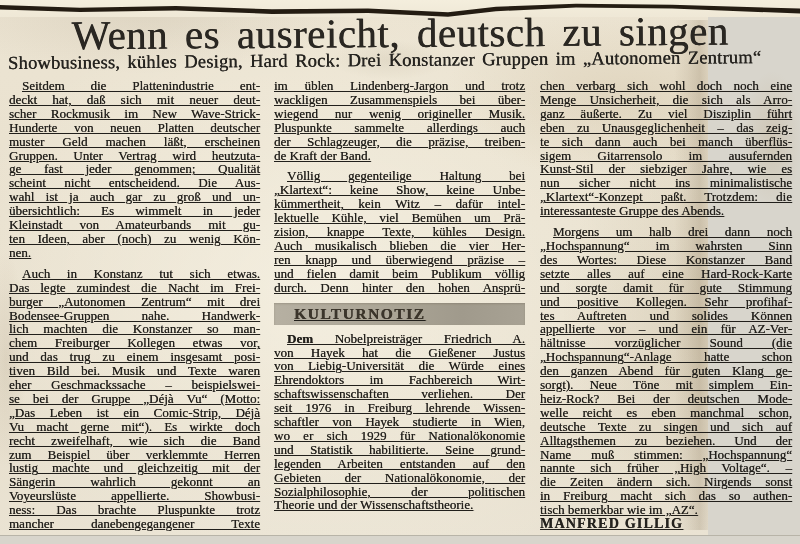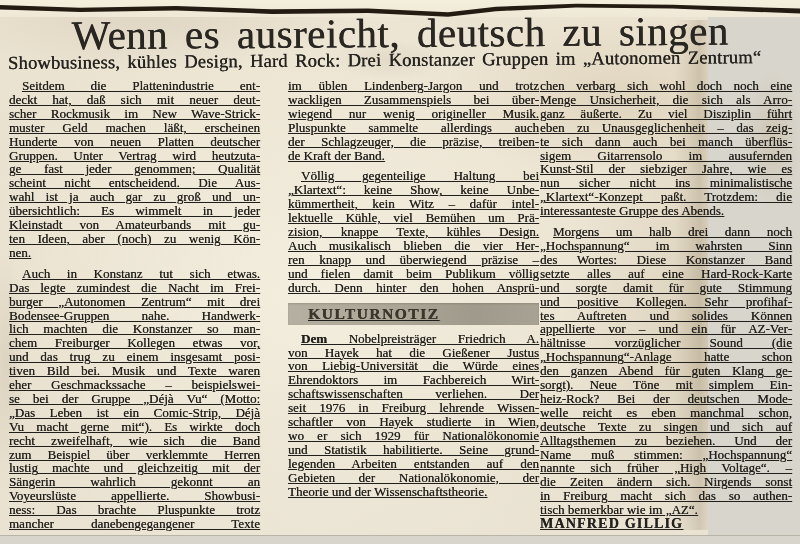--- a/index.html
+++ b/index.html
@@ -54,21 +54,21 @@
     word-spacing:2.5px;letter-spacing:0.2px;
     text-shadow:0.35px 0 0 #262420;
     transform:rotate(-0.45deg);transform-origin:left bottom;
   }
   .col{
     position:absolute;top:79px;font-size:13px;line-height:13.9px;color:var(--ink);
     text-shadow:0.25px 0 0 rgba(33,31,27,.85);
     text-decoration:underline;
   }
   .col.c1{left:9px;width:251px;}
-  .col.c2{left:288px;width:251px;}
+  .col.c2{left:274px;width:251px;}
   .col.c3{left:540px;width:252px;}
   .para.gap{margin-top:7px;}
   .line{text-align:justify;text-align-last:justify;white-space:normal;}
   .line.end{text-align-last:left;}
   .line.ind{text-indent:13px;}
   .notice{
     margin:8px 0 7px 0;height:22px;
     background:linear-gradient(90deg,#b6b0a2 0%,#aba596 45%,#a09a8c 75%,#a8a294 100%);
     box-shadow:0 1px 2px rgba(90,80,60,.25) inset;
     display:flex;align-items:center;
@@ -94,22 +94,22 @@
   <div class="stain s3"></div>
 
   <h1 class="headline" style="margin:0;font-weight:normal;">Wenn es ausreicht, deutsch zu singen</h1>
   <h2 class="subheadline" style="margin:0;font-weight:normal;">Showbusiness, kühles Design, Hard Rock: Drei Konstanzer Gruppen im „Autonomen Zentrum“</h2>
 
   <div class="col c1">
       <div class="para">
         <div class="line ind">Seitdem die Plattenindustrie ent-</div>
         <div class="line">deckt hat, daß sich mit neuer deut-</div>
         <div class="line">scher Rockmusik im New Wave-Strick-</div>
+        <div class="line">Hunderte von neuen Platten deutscher</div>
         <div class="line">muster Geld machen läßt, erscheinen</div>
-        <div class="line">Hunderte von neuen Platten deutscher</div>
         <div class="line">Gruppen. Unter Vertrag wird heutzuta-</div>
         <div class="line">ge fast jeder genommen; Qualität</div>
         <div class="line">scheint nicht entscheidend. Die Aus-</div>
         <div class="line">wahl ist ja auch gar zu groß und un-</div>
         <div class="line">übersichtlich: Es wimmelt in jeder</div>
         <div class="line">Kleinstadt von Amateurbands mit gu-</div>
         <div class="line">ten Ideen, aber (noch) zu wenig Kön-</div>
         <div class="line end">nen.</div>
       </div>
       <div class="para gap">
@@ -162,20 +162,21 @@
         <div class="line">von Hayek hat die Gießener Justus</div>
         <div class="line">von Liebig-Universität die Würde eines</div>
         <div class="line">Ehrendoktors im Fachbereich Wirt-</div>
         <div class="line">schaftswissenschaften verliehen. Der</div>
         <div class="line">seit 1976 in Freiburg lehrende Wissen-</div>
         <div class="line">schaftler von Hayek studierte in Wien,</div>
         <div class="line">wo er sich 1929 für Nationalökonomie</div>
         <div class="line">und Statistik habilitierte. Seine grund-</div>
         <div class="line">legenden Arbeiten entstanden auf den</div>
         <div class="line">Gebieten der Nationalökonomie, der</div>
+        <div class="line">Sozialphilosophie, der politischen</div>
         <div class="line end">Theorie und der Wissenschaftstheorie.</div>
       </div>
     </div>
   <div class="col c3">
       <div class="para">
         <div class="line">chen verbarg sich wohl doch noch eine</div>
         <div class="line">Menge Unsicherheit, die sich als Arro-</div>
         <div class="line">ganz äußerte. Zu viel Disziplin führt</div>
         <div class="line">eben zu Unausgeglichenheit – das zeig-</div>
         <div class="line">te sich dann auch bei manch überflüs-</div>

